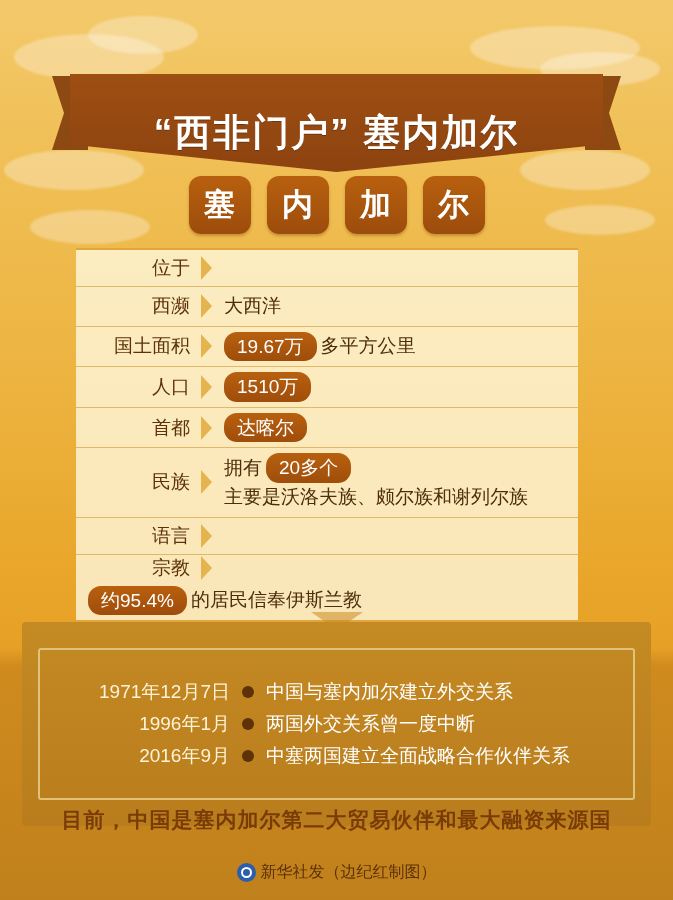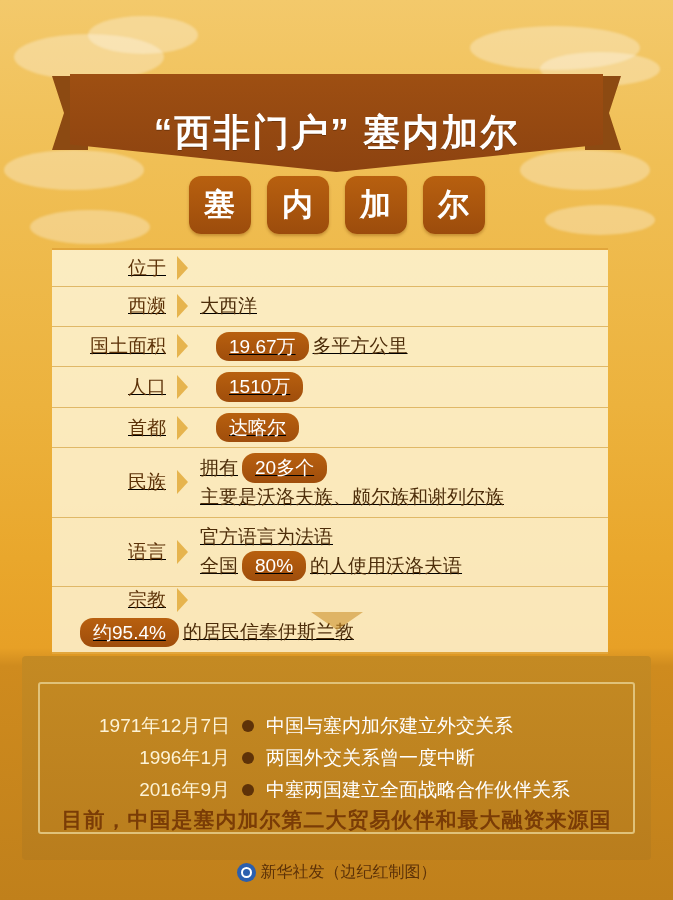--- a/index.html
+++ b/index.html
@@ -93,27 +93,26 @@
     font-weight: bold;
     display: flex;
     align-items: center;
     justify-content: center;
     box-shadow: 0 2px 3px rgba(120,60,0,.35);
   }
 
   
   .facts {
     position: absolute;
-    left: 52px;
+    left: 76px;
     top: 248px;
-    width: 556px;
+    width: 502px;
     background: rgba(255,250,225,0.78);
     border-top: 2px solid #e2a63c;
     border-bottom: 2px solid #e2a63c;
-    text-decoration: underline;
   }
   .row {
     display: flex;
     align-items: stretch;
     border-bottom: 1px solid #e0b867;
     min-height: 36px;
   }
   .row:last-child { border-bottom: none; flex-direction: column; }
   .label {
     width: 136px;
@@ -156,21 +155,21 @@
   .pill {
     display: inline-block;
     background: linear-gradient(180deg, #b8600f 0%, #9f4d0b 100%);
     color: #fff;
     border-radius: 13px;
     padding: 2px 13px;
     font-size: 19px;
     margin: 0 4px;
     line-height: 1.35;
   }
-  .pill.first { margin-left: 16px; }
+  .pill.first { margin-left: 0; }
 
   
   .mid-arrow {
     position: absolute;
     top: 612px;
     left: 0; right: 0;
     height: 22px;
   }
   .mid-arrow::before {
     content: "";
@@ -182,21 +181,21 @@
     border-left: 26px solid transparent;
     border-right: 26px solid transparent;
     border-top: 18px solid #c98a20;
     opacity: .55;
   }
 
   
   .timeline-panel {
     position: absolute;
     left: 22px;
-    top: 656px;
+    top: 622px;
     width: 629px;
     height: 204px;
     background: linear-gradient(180deg, #c48a23 0%, #b97d1d 100%);
     border-radius: 4px;
     box-sizing: border-box;
     padding: 26px 16px;
   }
   .timeline-inner {
     border: 2px solid #e0c27a;
     border-radius: 3px;
@@ -350,30 +349,20 @@
             <span>拥有</span>
             <span class="pill">20多个</span>
           </div>
           <div class="line">
             <span>主要是沃洛夫族、颇尔族和谢列尔族</span>
           </div>
         </div>
       </div>
       <div class="row">
         <div class="label">语言</div>
-        <div class="value">
-          <div class="line">
-            <span>官方语言为法语</span>
-          </div>
-          <div class="line">
-            <span>全国</span>
-            <span class="pill">80%</span>
-            <span>的人使用沃洛夫语</span>
-          </div>
-        </div>
       </div>
       <div class="row">
         <div class="label">宗教</div>
         <div class="value">
           <div class="line">
             <span class="pill first">约95.4%</span>
             <span>的居民信奉伊斯兰教</span>
           </div>
         </div>
       </div>

